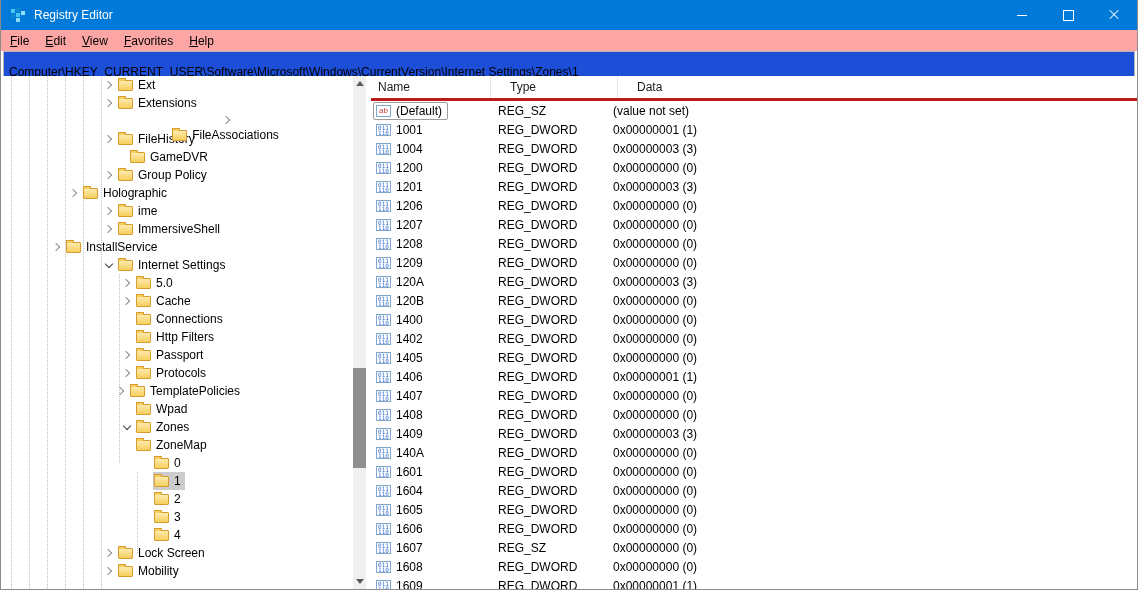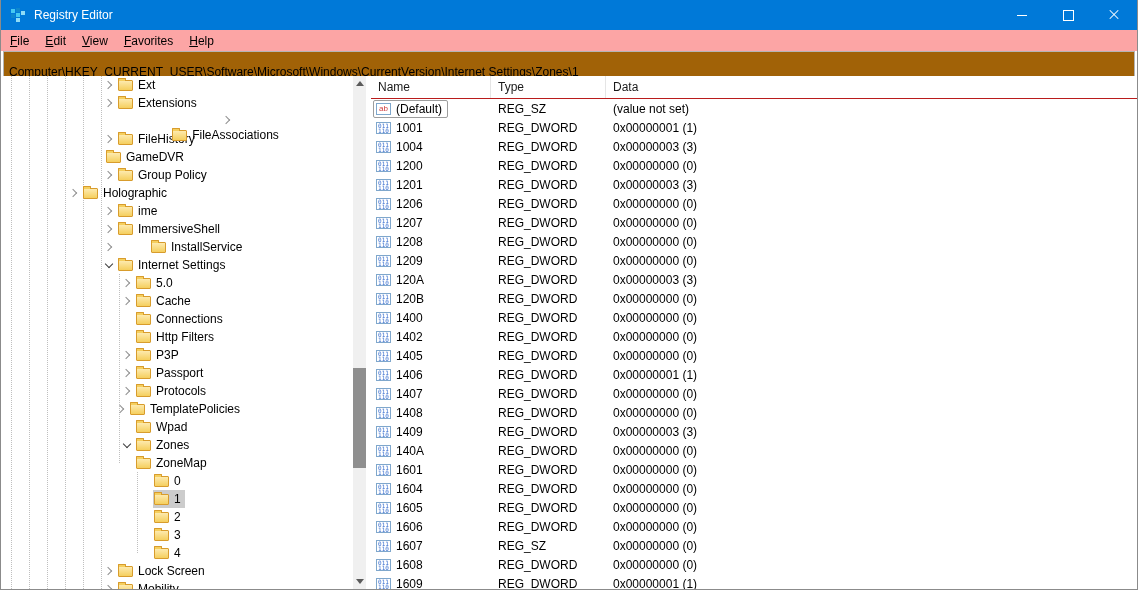--- a/index.html
+++ b/index.html
@@ -23,21 +23,21 @@
 
   
   .menubar{flex:none;height:21px;display:flex;align-items:stretch;background:#fca5a5;padding-left:1px;}
   .menu-item{padding:0 8px;display:flex;align-items:center;}
   .menu-label{display:block;}
   .menu-label::first-letter{text-decoration:underline;}
 
   
   .addressbar{flex:none;height:23px;padding:0 2px 2px 2px;background:#fff;}
   .address-input{display:block;width:100%;height:21px;box-sizing:border-box;border:1px solid #b4b4b4;
-                 padding:20px 5px;font:12px "Liberation Sans",sans-serif;color:#000;background:#a16207;outline:none;}
+                 padding:20px 5px;font:12px "Liberation Sans",sans-serif;color:#000;background:#1d4ed8;outline:none;}
 
   
   .main{flex:1;min-height:0;display:flex;background:#fff;}
   .tree-pane{flex:none;width:365px;position:relative;overflow:hidden;background:#fff;}
   .splitter{flex:none;width:5px;background:#fff;cursor:ew-resize;}
   .list-pane{flex:1;min-width:0;display:flex;flex-direction:column;background:#fff;}
 
   
   .tree-guides{position:absolute;top:0;left:0;right:13px;bottom:0;pointer-events:none;}
   .guide{position:absolute;width:0;border-left:1px dotted #bfbfbf;}
@@ -58,21 +58,21 @@
   .vscroll{position:absolute;top:0;right:0;bottom:0;width:13px;background:#f0f0f0;}
   .scroll-arrow{position:absolute;left:0;width:13px;height:15px;display:flex;align-items:center;justify-content:center;}
   .scroll-arrow.up{top:0;}
   .scroll-arrow.down{bottom:0;}
   .tri{width:0;height:0;border-left:4px solid transparent;border-right:4px solid transparent;}
   .tri.up{border-bottom:5px solid #5b5b5b;}
   .tri.down{border-top:5px solid #5b5b5b;}
   .scroll-thumb{position:absolute;left:0;width:13px;top:292px;height:100px;background:#8f8f8f;}
 
   
-  .list-header{flex:none;height:22px;display:grid;grid-template-columns:120px 115px 1fr;border-bottom:1px solid #b91c1c;}
+  .list-header{flex:none;height:22px;display:grid;grid-template-columns:120px 115px 1fr;border-bottom:3px solid #b91c1c;gap:12px;}
   .hcell{display:flex;align-items:center;padding:0 7px;border-right:1px solid #e5e5e5;color:#1a1a1a;}
   .hcell:last-child{border-right:none;}
   .list-rows{flex:1;overflow:hidden;}
   .list-row{height:19px;display:grid;grid-template-columns:120px 115px 1fr;align-items:center;}
   .cell{padding:0 7px;white-space:nowrap;overflow:hidden;}
   .name-cell{display:flex;align-items:center;padding:0 2px;}
   .name-inner{display:inline-flex;align-items:center;border:1px solid transparent;border-radius:2px;padding:1px 5px 1px 2px;}
   .list-row.focused .name-inner{border-color:#9d9d9d;}
   .val-icon{flex:none;width:15px;height:12px;box-sizing:border-box;border:1px solid #7fa7cc;background:#fff;
             margin-right:5px;display:flex;align-items:center;justify-content:center;overflow:hidden;}
@@ -181,21 +181,21 @@
             <span class="expander collapsed">
               <span class="chev"></span>
             </span>
             <span class="node-sel">
               <span class="folder-icon">
                 <span class="folder-tab"></span>
               </span>
               <span class="node-label">FileHistory</span>
             </span>
           </div>
-          <div class="tree-row" style="padding-left: 88px;">
+          <div class="tree-row" style="padding-left: 112px;">
             <span class="expander none"></span>
             <span class="node-sel">
               <span class="folder-icon">
                 <span class="folder-tab"></span>
               </span>
               <span class="node-label">GameDVR</span>
             </span>
           </div>
           <div class="tree-row" style="padding-left: 100px;">
             <span class="expander collapsed">
@@ -234,21 +234,21 @@
             <span class="expander collapsed">
               <span class="chev"></span>
             </span>
             <span class="node-sel">
               <span class="folder-icon">
                 <span class="folder-tab"></span>
               </span>
               <span class="node-label">ImmersiveShell</span>
             </span>
           </div>
-          <div class="tree-row" style="padding-left: 100px; gap: 33px;">
+          <div class="tree-row" style="padding-left: 48px;">
             <span class="expander collapsed">
               <span class="chev"></span>
             </span>
             <span class="node-sel">
               <span class="folder-icon">
                 <span class="folder-tab"></span>
               </span>
               <span class="node-label">InstallService</span>
             </span>
           </div>
@@ -294,31 +294,20 @@
               <span class="node-label">Connections</span>
             </span>
           </div>
           <div class="tree-row" style="padding-left: 118px;">
             <span class="expander none"></span>
             <span class="node-sel">
               <span class="folder-icon">
                 <span class="folder-tab"></span>
               </span>
               <span class="node-label">Http Filters</span>
-            </span>
-          </div>
-          <div class="tree-row" style="padding-left: 118px;">
-            <span class="expander collapsed">
-              <span class="chev"></span>
-            </span>
-            <span class="node-sel">
-              <span class="folder-icon">
-                <span class="folder-tab"></span>
-              </span>
-              <span class="node-label">P3P</span>
             </span>
           </div>
           <div class="tree-row" style="padding-left: 118px;">
             <span class="expander collapsed">
               <span class="chev"></span>
             </span>
             <span class="node-sel">
               <span class="folder-icon">
                 <span class="folder-tab"></span>
               </span>

